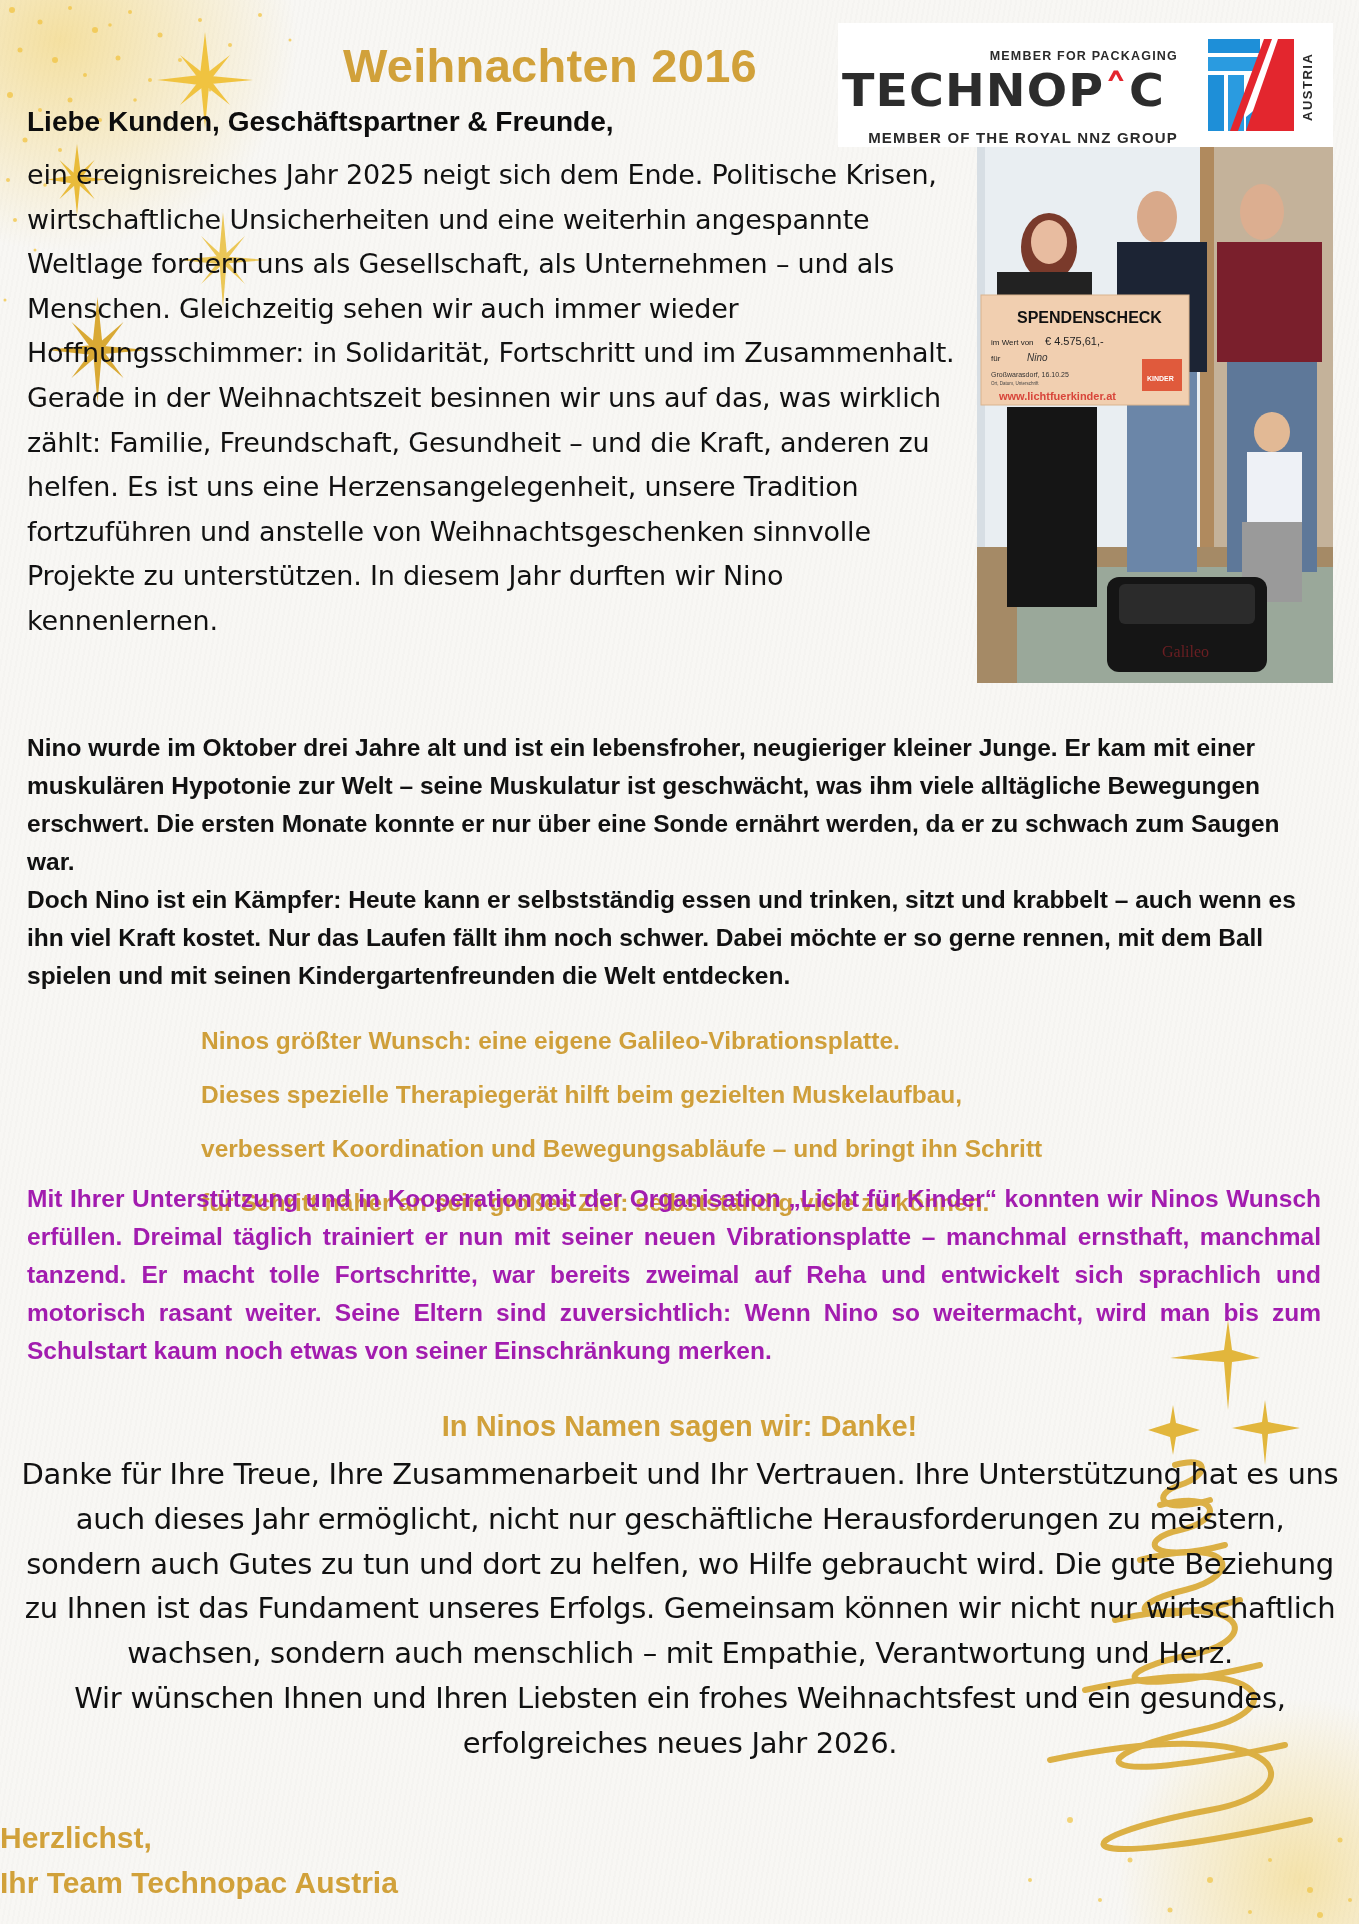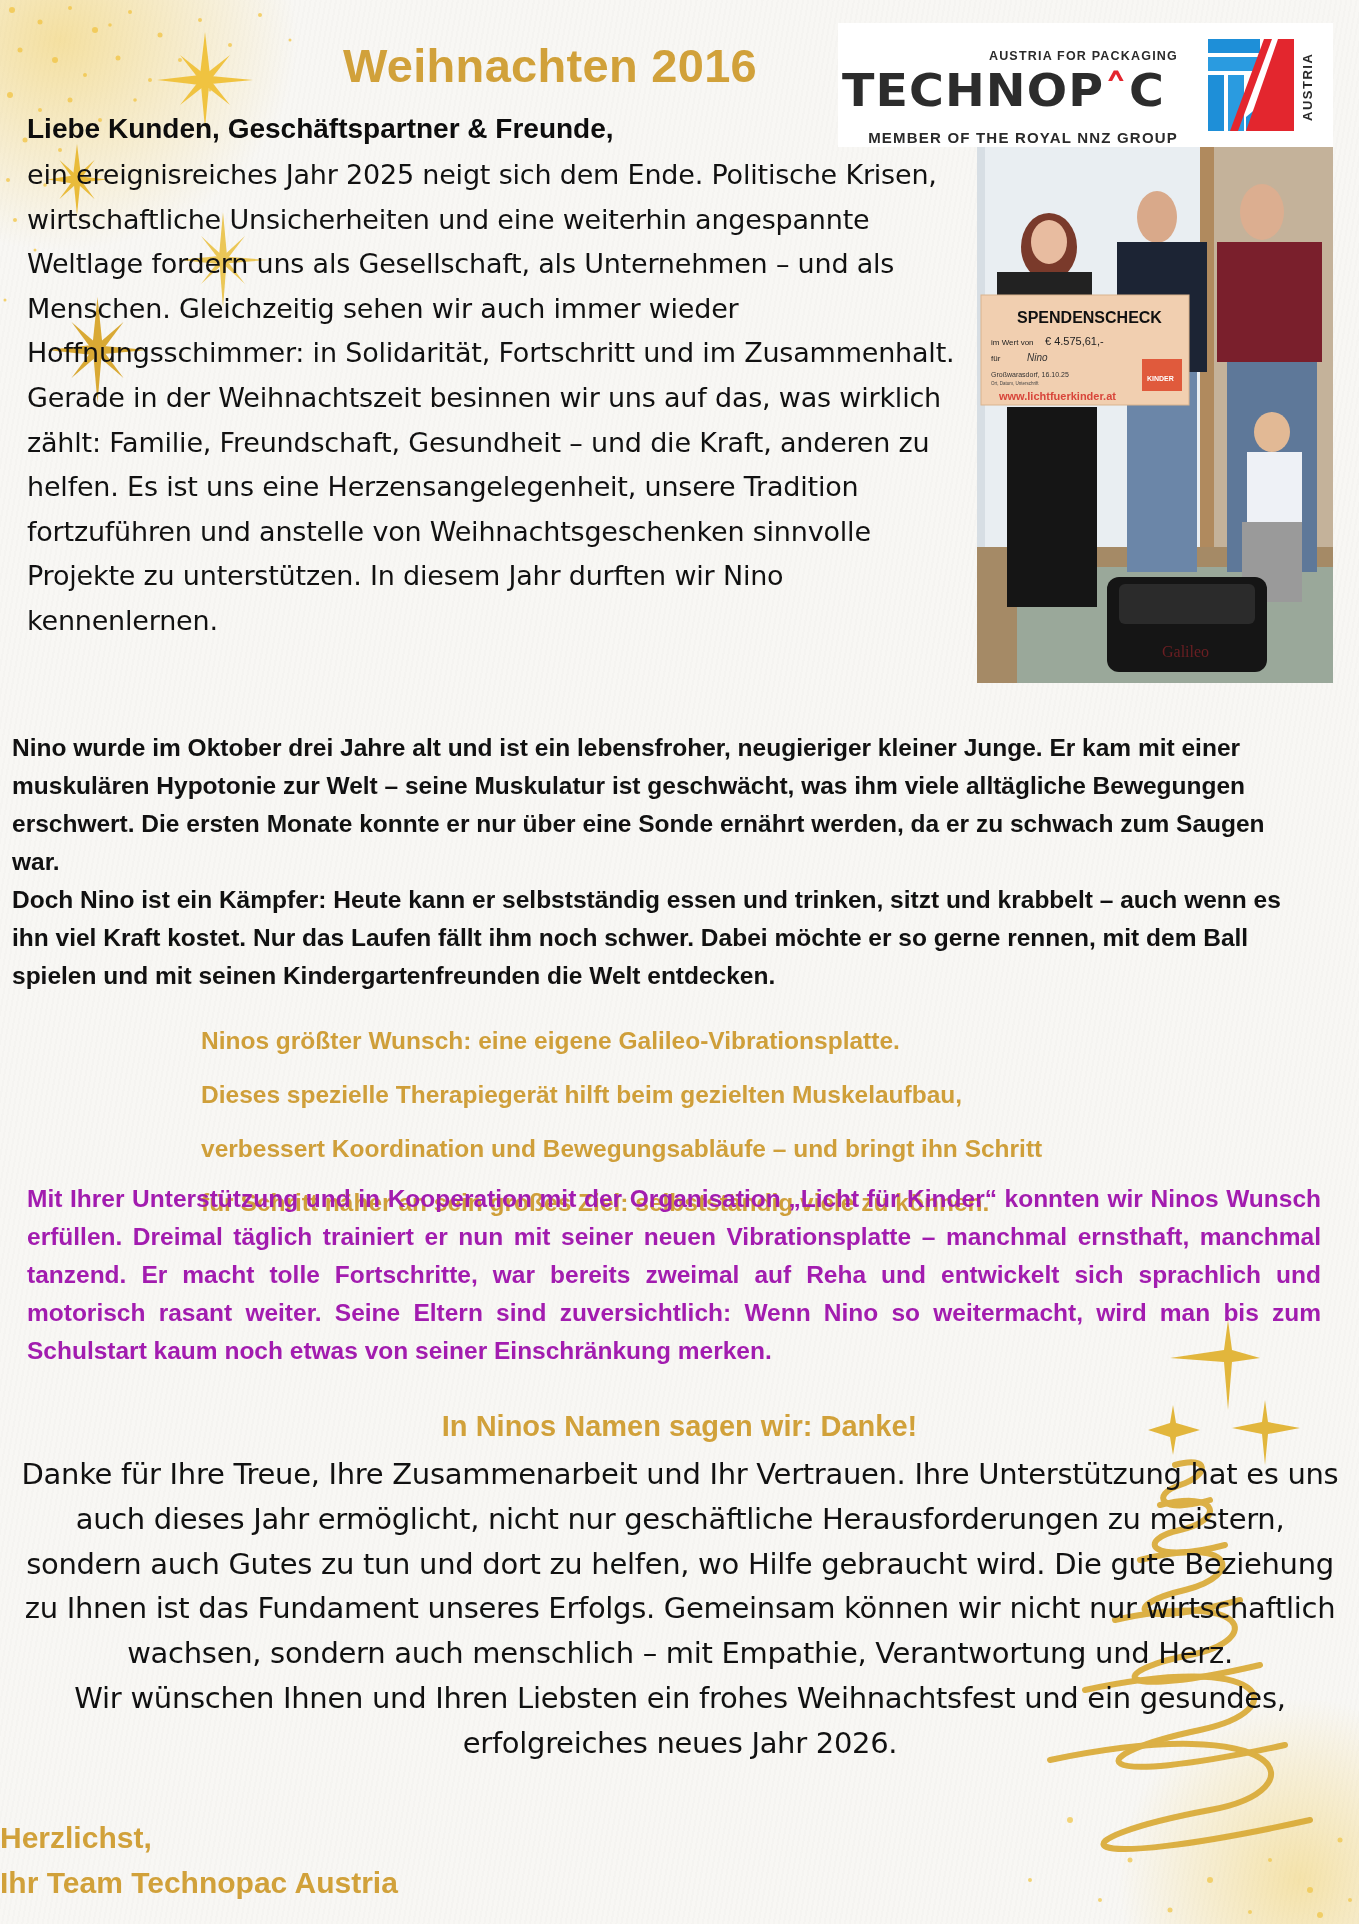--- a/index.html
+++ b/index.html
@@ -38,34 +38,34 @@
     letter-spacing: 1px; font-family: "DejaVu Sans", sans-serif; transform: scaleX(1.08); transform-origin: left;
   }
   .logo-word .chev { color: #e3262e; }
   .logo-mark { position: absolute; left: 370px; top: 14px; }
   .logo-austria {
     position: absolute; left: 462px; top: 14px; width: 18px; height: 100px;
     writing-mode: vertical-rl; transform: rotate(180deg);
     font-size: 13px; font-weight: bold; letter-spacing: 1.5px; color: #2a2a2a; text-align: center;
   }
   .greeting {
-    position: absolute; left: 27px; top: 113px; font-size: 28px; font-weight: bold; color: #0d0d0d;
+    position: absolute; left: 27px; top: 106px; font-size: 28px; font-weight: bold; color: #0d0d0d;
   }
   .intro {
     position: absolute; left: 27px; top: 153px; width: 945px;
     font-size: 29.5px; line-height: 44.6px; color: #111;
     font-family: "DejaVu Sans", sans-serif; font-size: 27px; letter-spacing: -0.2px;
   }
   .intro p { margin: 0; }
   .photo {
     position: absolute; left: 977px; top: 147px; width: 356px; height: 536px; overflow: hidden;
     background: linear-gradient(180deg, #cfd9e2 0%, #dfe6ec 40%, #c9b9a2 75%, #8b7b67 100%);
   }
   .story {
-    position: absolute; left: 12px; top: 729px; width: 1306px;
+    position: absolute; left: 27px; top: 729px; width: 1306px;
     font-size: 24.5px; line-height: 38px; font-weight: bold; color: #111;
   }
   .story p { margin: 0; }
   .wish {
     position: absolute; left: 185px; top: 1006px; width: 980px;
     font-size: 24.5px; line-height: 38px; font-weight: bold; color: #cf9f3a;
   }
   .wish p { margin: 16px; }
   .coop {
     position: absolute; left: 27px; top: 1180px; width: 1294px;
@@ -156,21 +156,21 @@
       <polygon points="0,-53 5,-5 0,53 -5,-5"></polygon>
       <polygon points="-50,0 -5,-5 50,0 -5,5"></polygon>
       <polygon points="-26,-28 3,-3 26,28 -3,3"></polygon>
       <polygon points="26,-28 3,3 -26,28 -3,-3"></polygon>
     </g>
 </svg>
 
 <div class="title">Weihnachten 2016</div>
 
 <div class="logo-box">
-  <div class="logo-tag top">AUSTRIA FOR PACKAGING</div>
+  <div class="logo-tag top">MEMBER FOR PACKAGING</div>
   <div class="logo-word"><span>TECHNOP</span><span class="chev">˄</span><span>C</span></div>
   <div class="logo-tag bot">MEMBER OF THE ROYAL NNZ GROUP</div>
   <svg class="logo-mark" width="88" height="96" viewBox="0 0 88 96">
     <rect x="0" y="2" width="52" height="14" fill="#1e8fd8"></rect>
     <rect x="0" y="20" width="52" height="14" fill="#2a9be0"></rect>
     <rect x="0" y="38" width="16" height="56" fill="#1e8fd8"></rect>
     <rect x="20" y="38" width="16" height="56" fill="#2a9be0"></rect>
     <polygon points="38,80 50,70 44,94 38,94" fill="#1e8fd8"></polygon>
     <polygon points="56,2 64,2 30,94 22,94" fill="#e3262e"></polygon>
     <polygon points="70,2 86,2 86,94 38,94" fill="#e3262e"></polygon>

